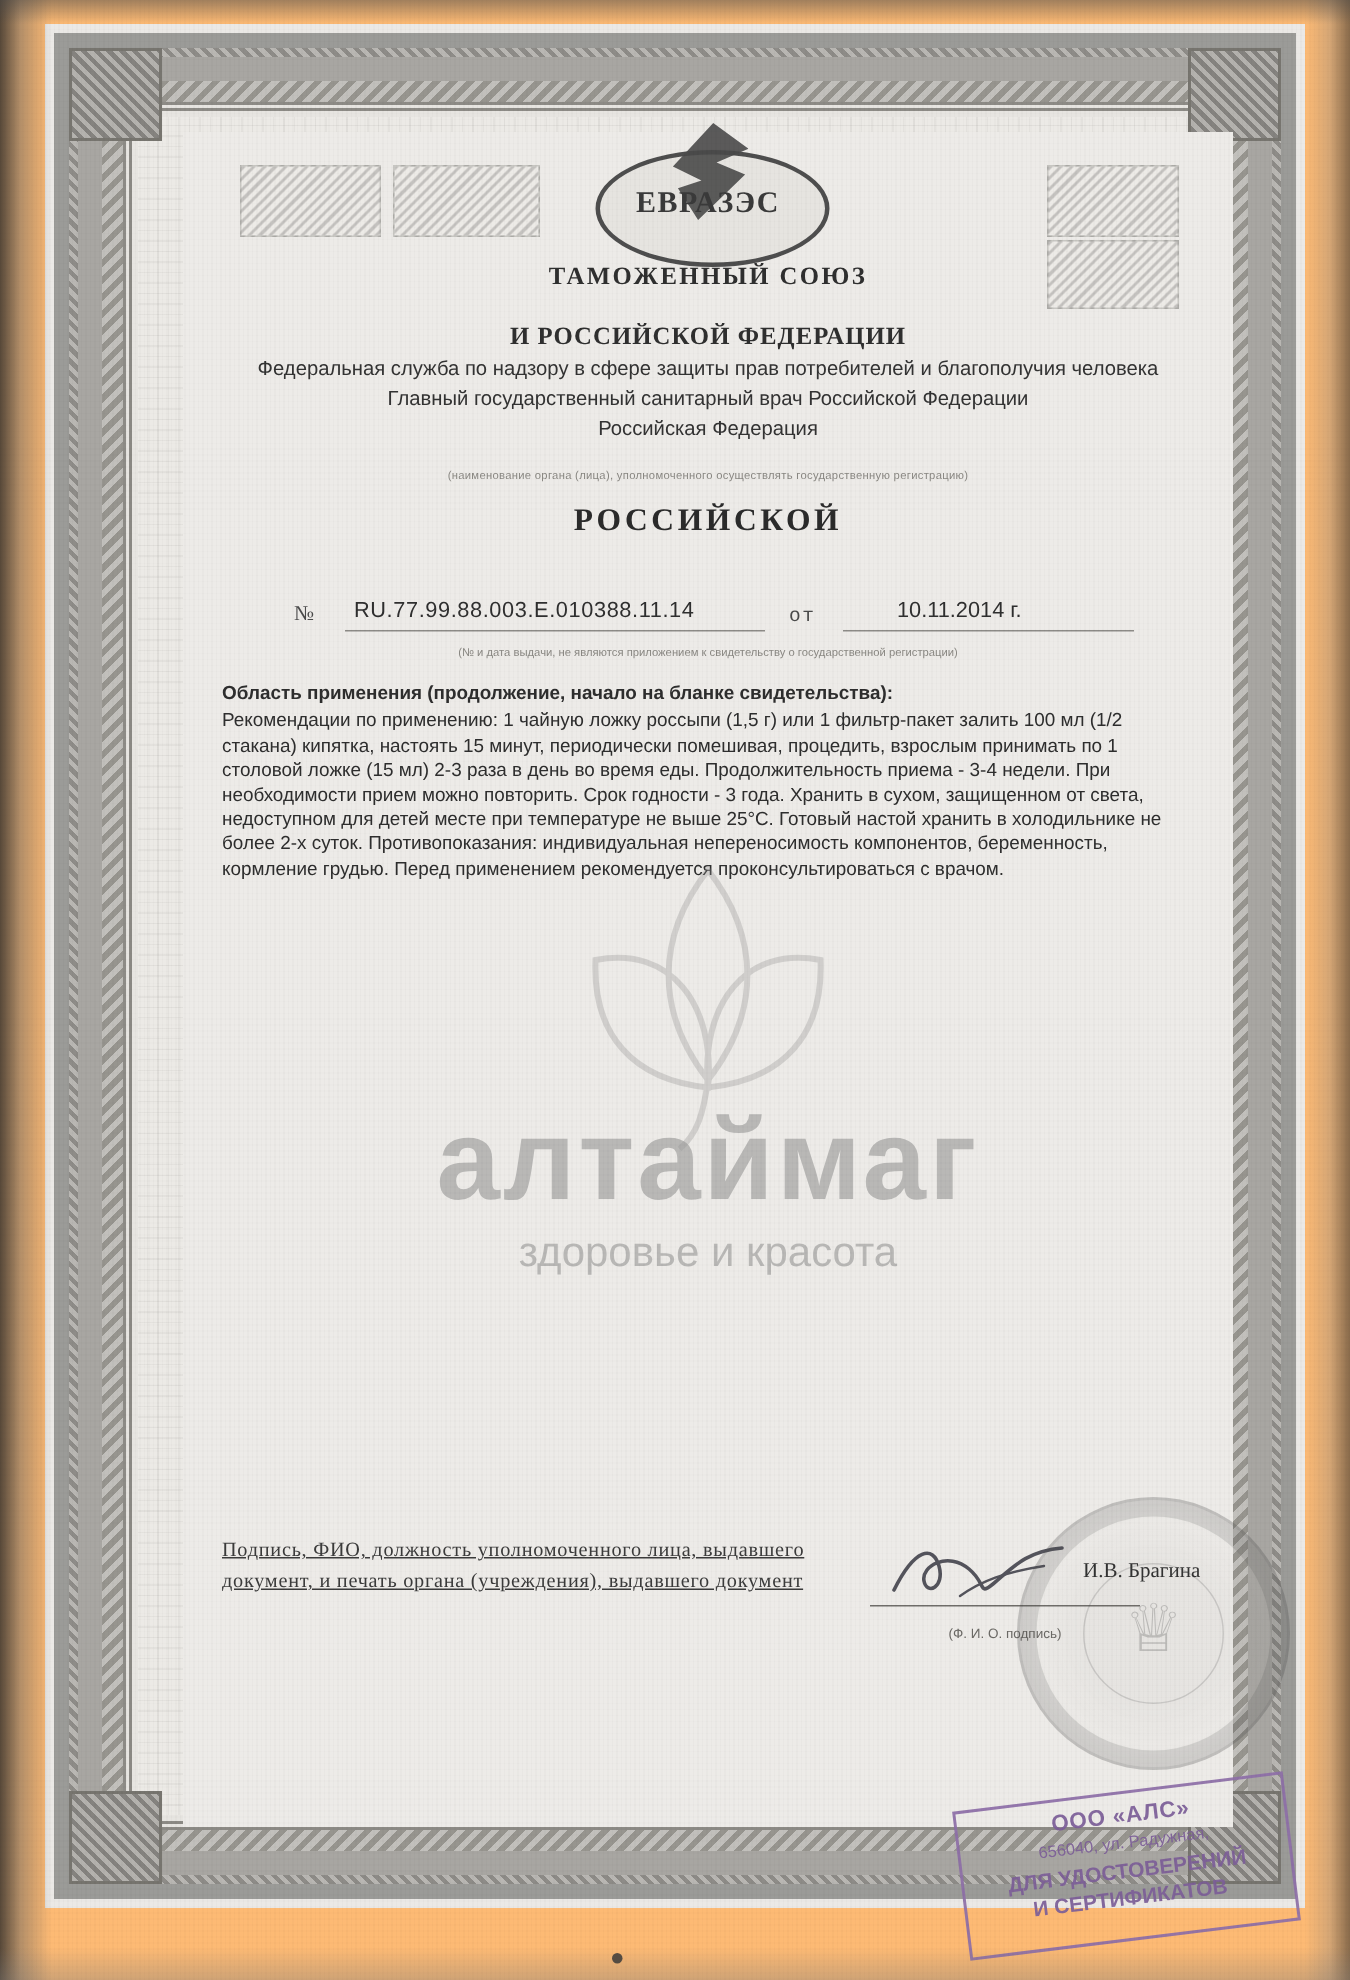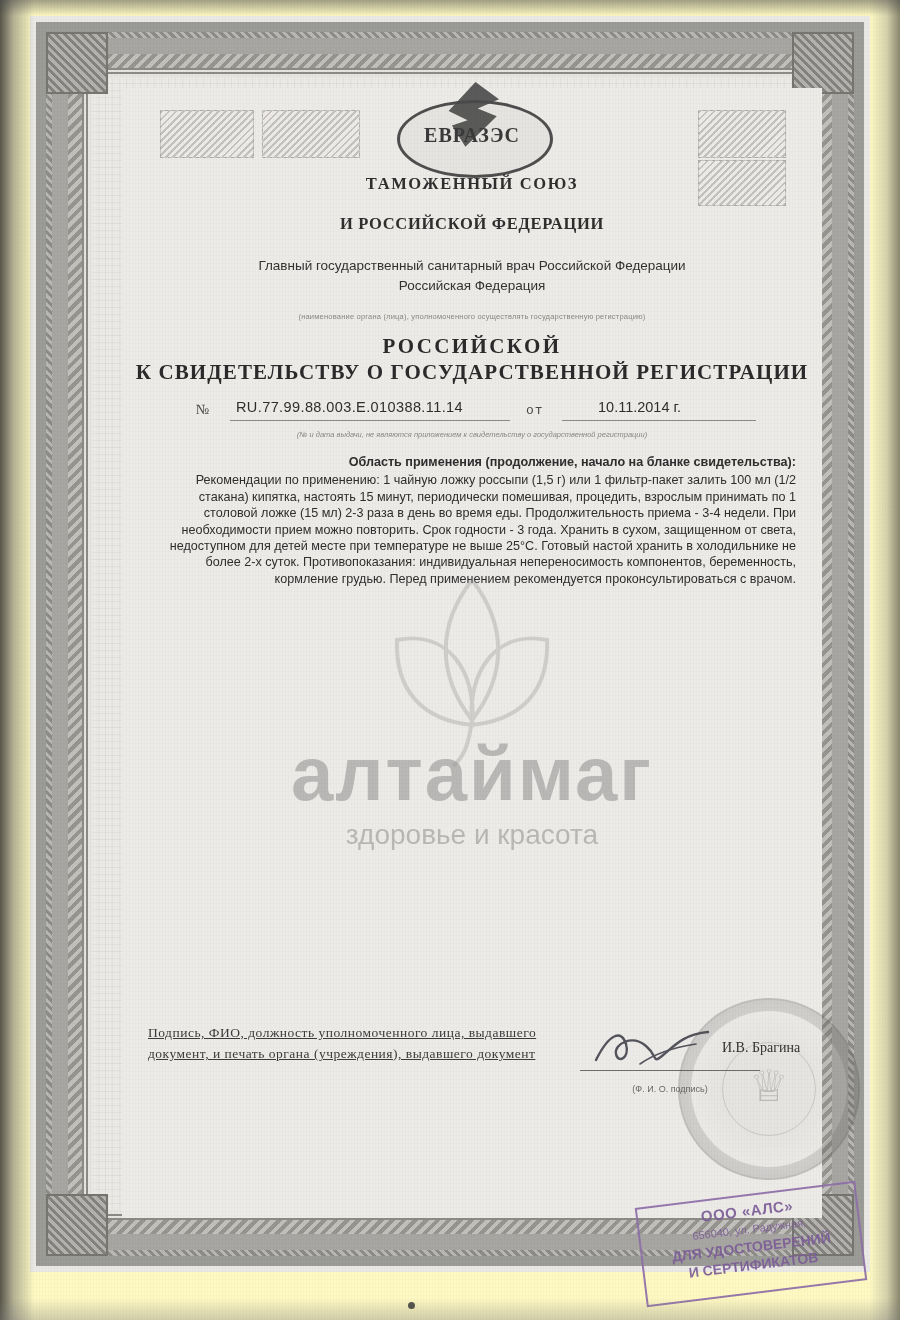--- a/index.html
+++ b/index.html
@@ -14,21 +14,21 @@
     overflow: hidden;
     font-family: "Liberation Sans", sans-serif;
     color: #2a2a2a;
   }
 
   
   .scan {
     position: absolute;
     left: 0; top: 0;
     width: 900px; height: 1320px;
-    background: #fef9c3;
+    background: #fdba74;
   }
   .scan-noise {
     position: absolute;
     inset: 0;
     background:
       repeating-linear-gradient(90deg, rgba(0,0,0,0.035) 0 1px, rgba(0,0,0,0) 1px 3px),
       repeating-linear-gradient(0deg, rgba(0,0,0,0.02) 0 1px, rgba(0,0,0,0) 1px 4px);
     opacity: .55;
     pointer-events: none;
   }
@@ -207,28 +207,28 @@
   .date-value {
     position: absolute; left: 402px; top: 3px;
     font-size: 14.5px; color: #2f2f2f;
   }
   .num-line-2 {
     position: absolute; left: 366px; top: 24px; width: 194px;
     border-bottom: 1px solid #8d8b87;
   }
   .caption-small-2 {
     position: absolute; left: 0; top: 342px; width: 700px;
-    font-size: 7.5px; color: #8a8883; font-style: italic;
+    font-size: 7.5px; color: #8a8883;
   }
 
   
   .body-block {
     position: absolute; left: 26px; top: 366px; width: 648px;
     font-size: 12.6px; line-height: 16.4px; color: #2e2e2e;
-    text-align: right;
+    text-align: left;
   }
   .body-head { font-weight: bold; display: block; margin-bottom: 2px; }
 
   
   .wm {
     position: absolute;
     left: 50%; top: 492px;
     transform: translateX(-50%);
     width: 700px;
     text-align: center;
@@ -345,26 +345,26 @@
       <div class="hatch-box hb4"></div>
 
       <div class="emblem">
         <div class="emblem-ellipse"></div>
         <div class="emblem-swoosh"></div>
         <div class="emblem-text">ЕВРАЗЭС</div>
       </div>
 
       <div class="title-1 t-center">ТАМОЖЕННЫЙ СОЮЗ</div>
       <div class="title-3 t-center">И РОССИЙСКОЙ ФЕДЕРАЦИИ</div>
+      <div class="org-1 t-center">Федеральная служба по надзору в сфере защиты прав потребителей и благополучия человека</div>
       <div class="org-2 t-center">Главный государственный санитарный врач Российской Федерации</div>
       <div class="org-3 t-center">Российская Федерация</div>
       <div class="caption-small t-center">(наименование органа (лица), уполномоченного осуществлять государственную регистрацию)</div>
 
       <div class="doc-title-1 t-center">РОССИЙСКОЙ</div>
-      <div class="doc-title-2 t-center">К СВИДЕТЕЛЬСТВУ О ГОСУДАРСТВЕННОЙ РЕГИСТРАЦИИ</div>
 
       <div class="num-row">
         <span class="num-label">№</span>
         <span class="num-value">RU.77.99.88.003.Е.010388.11.14</span>
         <div class="num-line-1"></div>
         <span class="ot-label">от</span>
         <span class="date-value">10.11.2014 г.</span>
         <div class="num-line-2"></div>
       </div>
       <div class="caption-small-2 t-center">(№ и дата выдачи, не являются приложением к свидетельству о государственной регистрации)</div>

